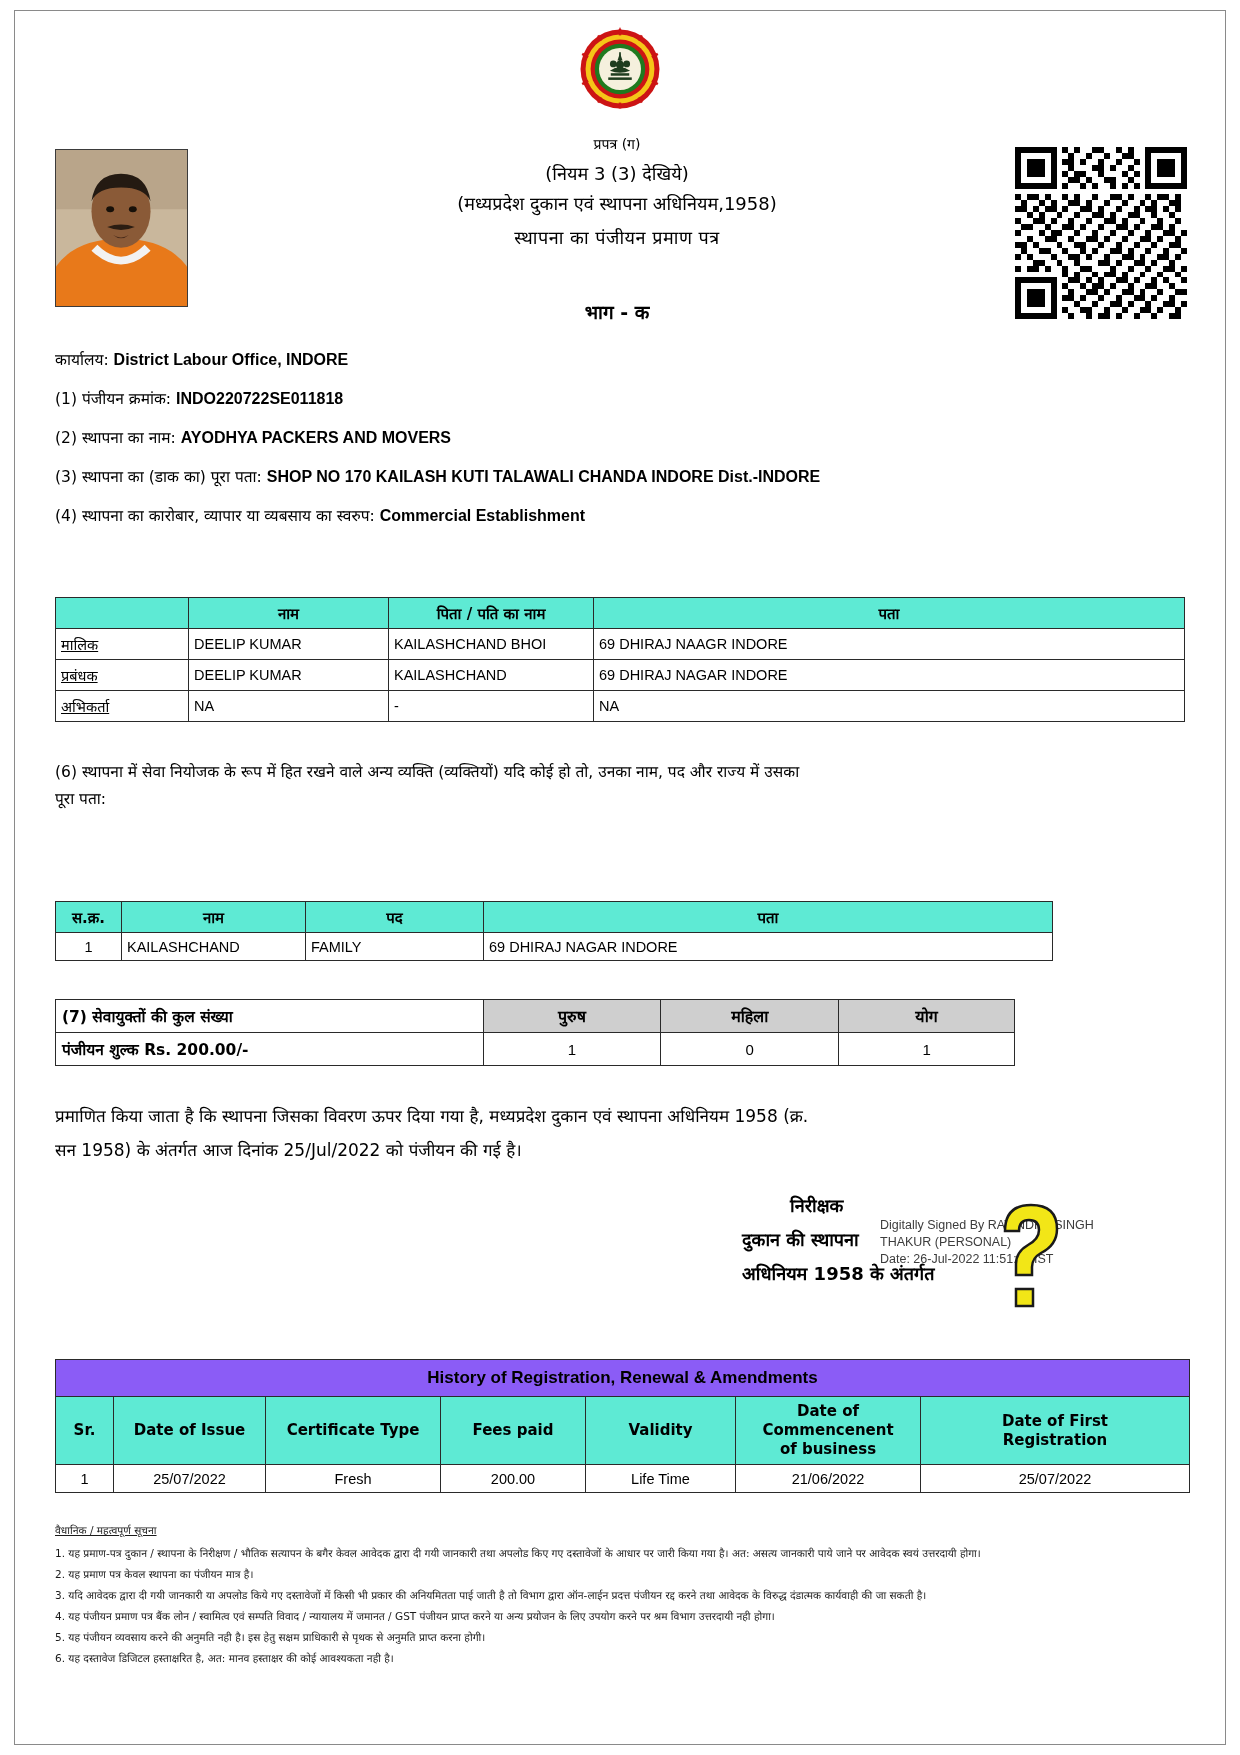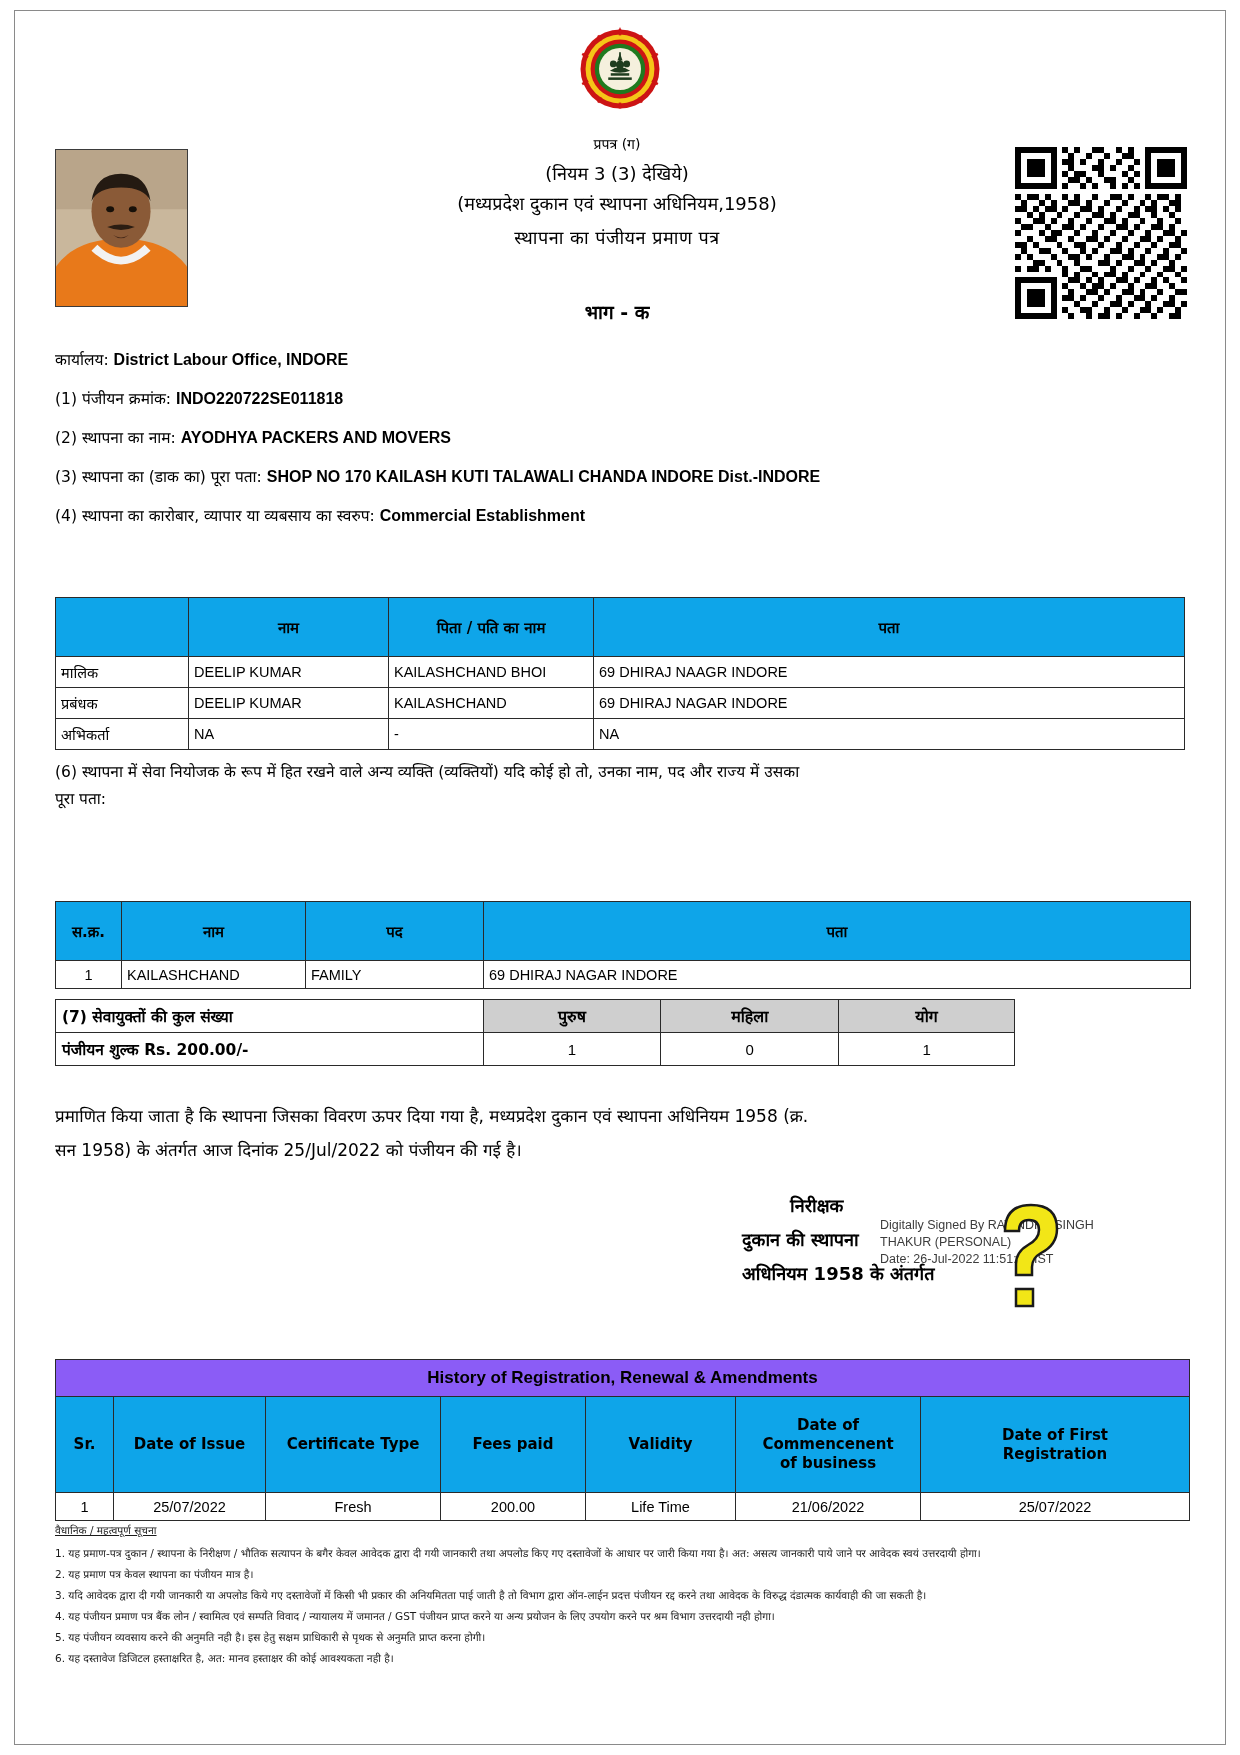--- a/index.html
+++ b/index.html
@@ -94,49 +94,49 @@
     font-size: 16px;
   }
   .field.q5 { margin-bottom: 9px; }
 
   
   table { border-collapse: collapse; width: 100%; }
   table.grid, table.grid td, table.grid th {
     border: 1px solid #2a2a2a;
   }
   table.grid th {
-    background: #0ea5e9;
+    background: #5eead4;
     font-family: "DejaVu Sans", sans-serif;
     font-size: 15px;
     font-weight: bold;
-    padding: 19px 4px;
+    padding: 5px 4px;
     text-align: center;
   }
   table.grid td {
     font-family: "Liberation Sans", sans-serif;
     font-size: 14.5px;
     padding: 5px 5px;
     height: 28px;
     vertical-align: middle;
   }
   td.hi {
     font-family: "DejaVu Sans", sans-serif;
     font-size: 14.5px;
   }
   .tbl-owner { position: absolute; left: 13px; top: 576px; width: 1130px; }
-  .tbl-owner td:nth-child(1) { width: 133px; }
+  .tbl-owner td:nth-child(1) { width: 133px; text-decoration: underline; }
   .tbl-owner td:nth-child(2) { width: 200px; }
   .tbl-owner td:nth-child(3) { width: 205px; }
 
   .sec6 {
     position: absolute; left: 13px; top: 738px; width: 1130px;
     font-size: 15.5px; line-height: 27px;
     font-family: "DejaVu Sans", sans-serif;
   }
-  .tbl-emp { position: absolute; left: 13px; top: 880px; width: 1136px; }
+  .tbl-emp { position: absolute; left: 13px; top: 880px; width: 998px; }
   .tbl-emp th:nth-child(1), .tbl-emp td:nth-child(1) { width: 66px; text-align:center; }
   .tbl-emp th:nth-child(2), .tbl-emp td:nth-child(2) { width: 184px; }
   .tbl-emp th:nth-child(3), .tbl-emp td:nth-child(3) { width: 178px; }
 
   .tbl-count { position: absolute; left: 13px; top: 978px; width: 960px; }
   .tbl-count td { height: 32px; }
   .tbl-count .c-lab {
     width: 428px;
     font-family: "DejaVu Sans", sans-serif;
     font-size: 15.5px; font-weight: bold;

